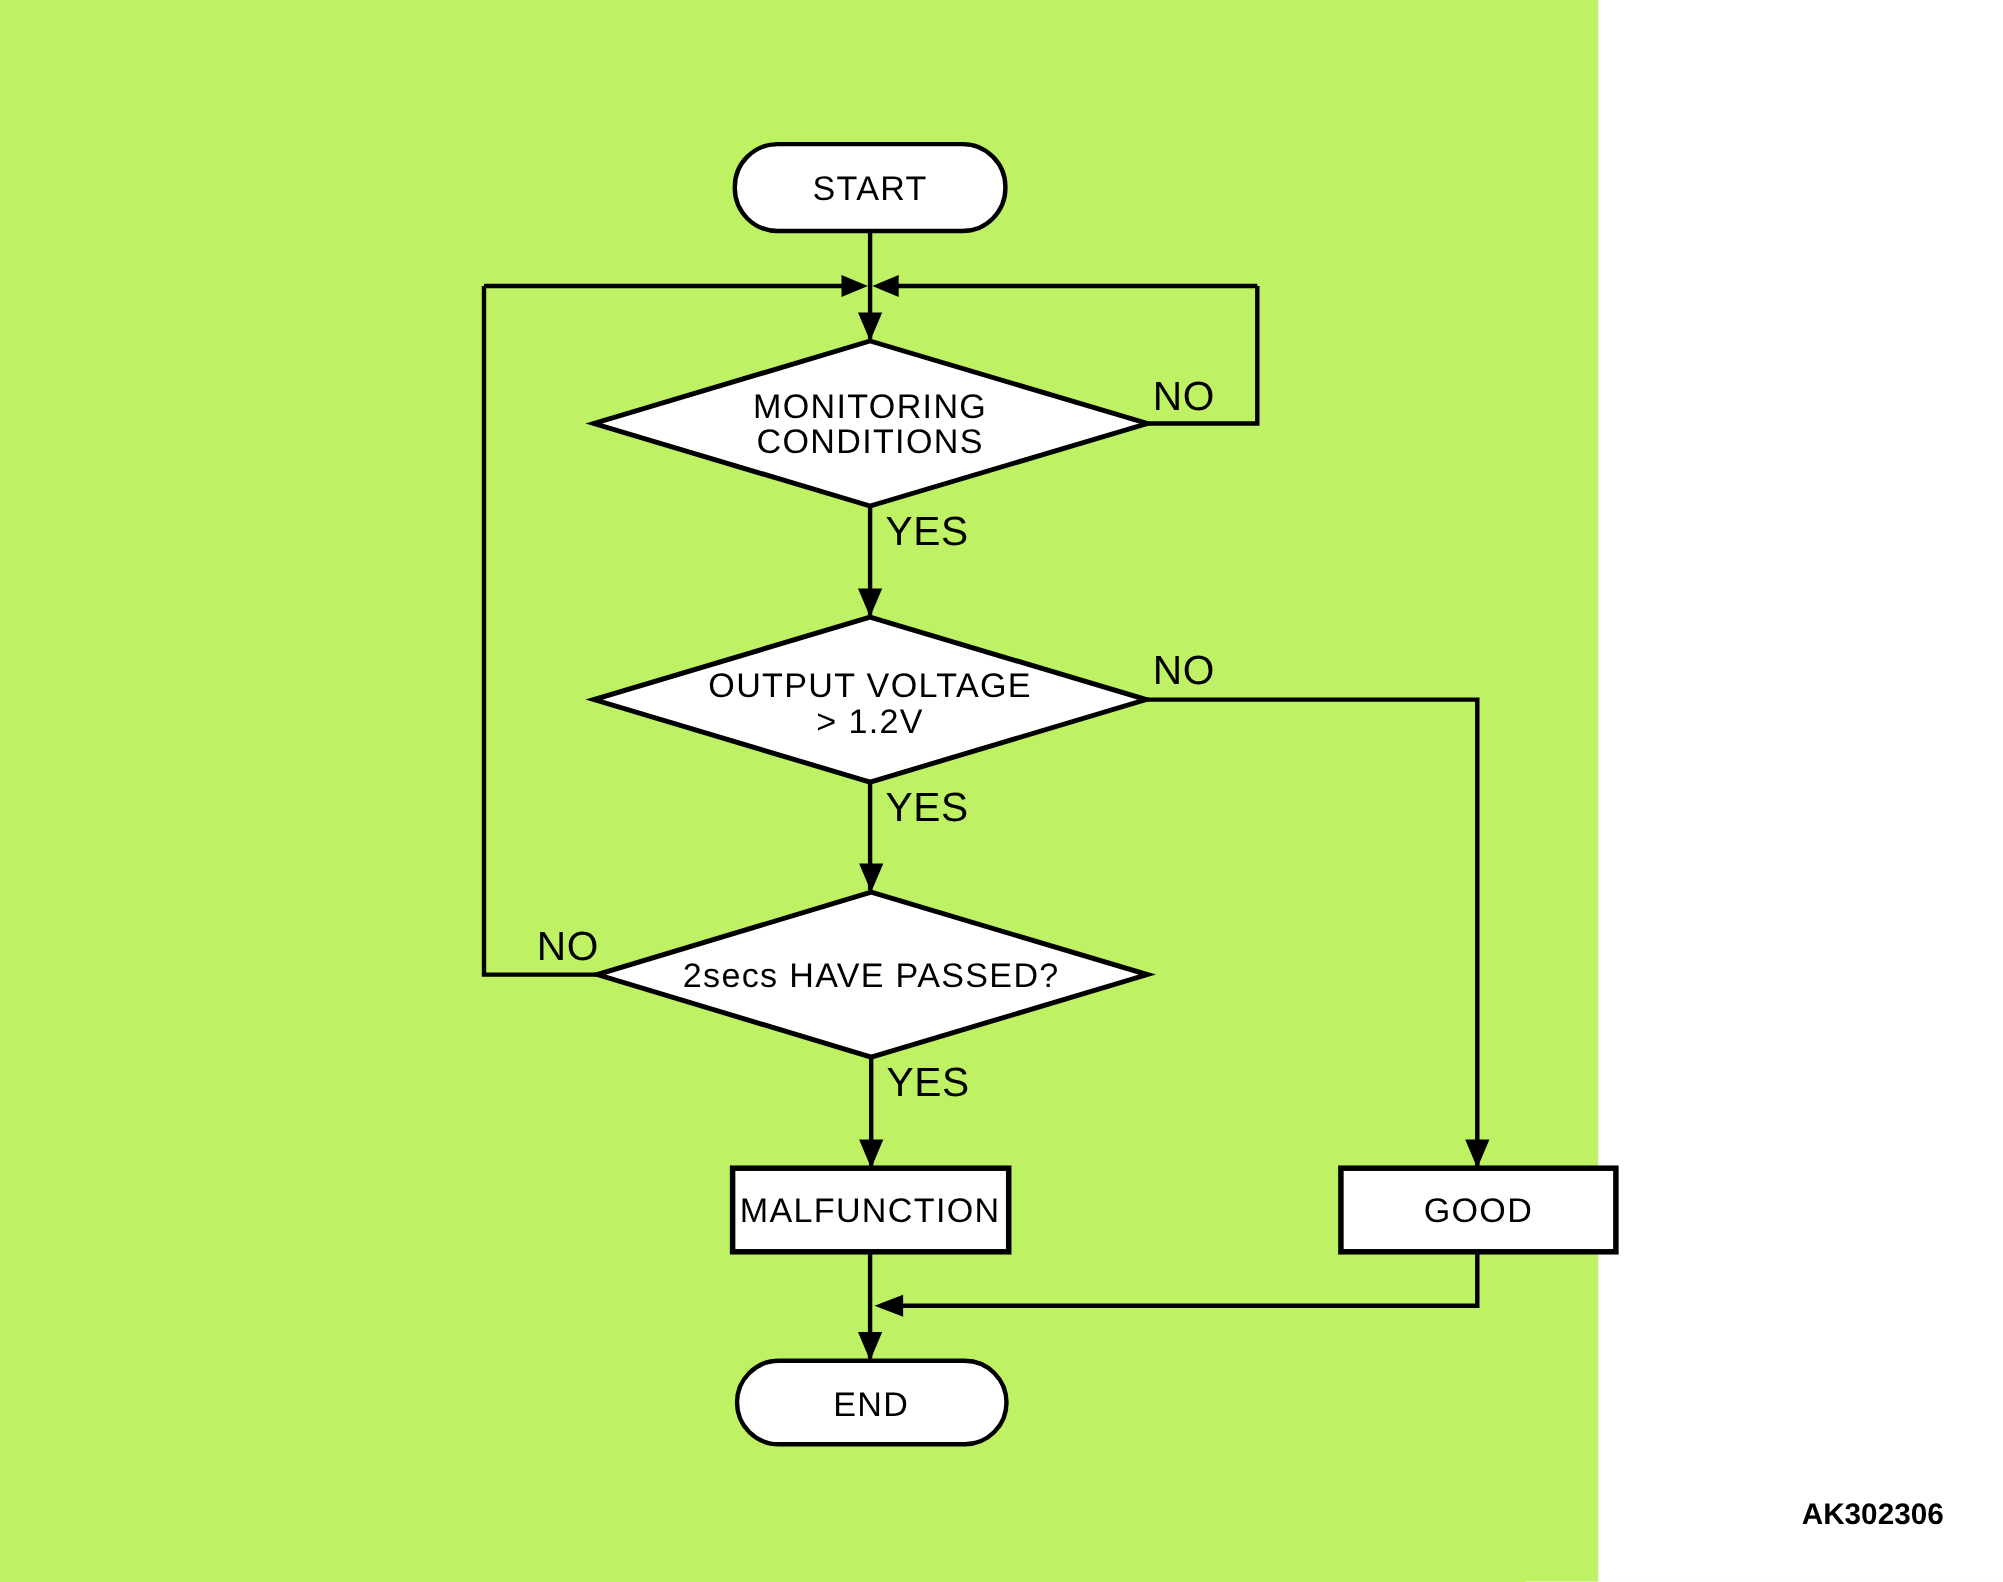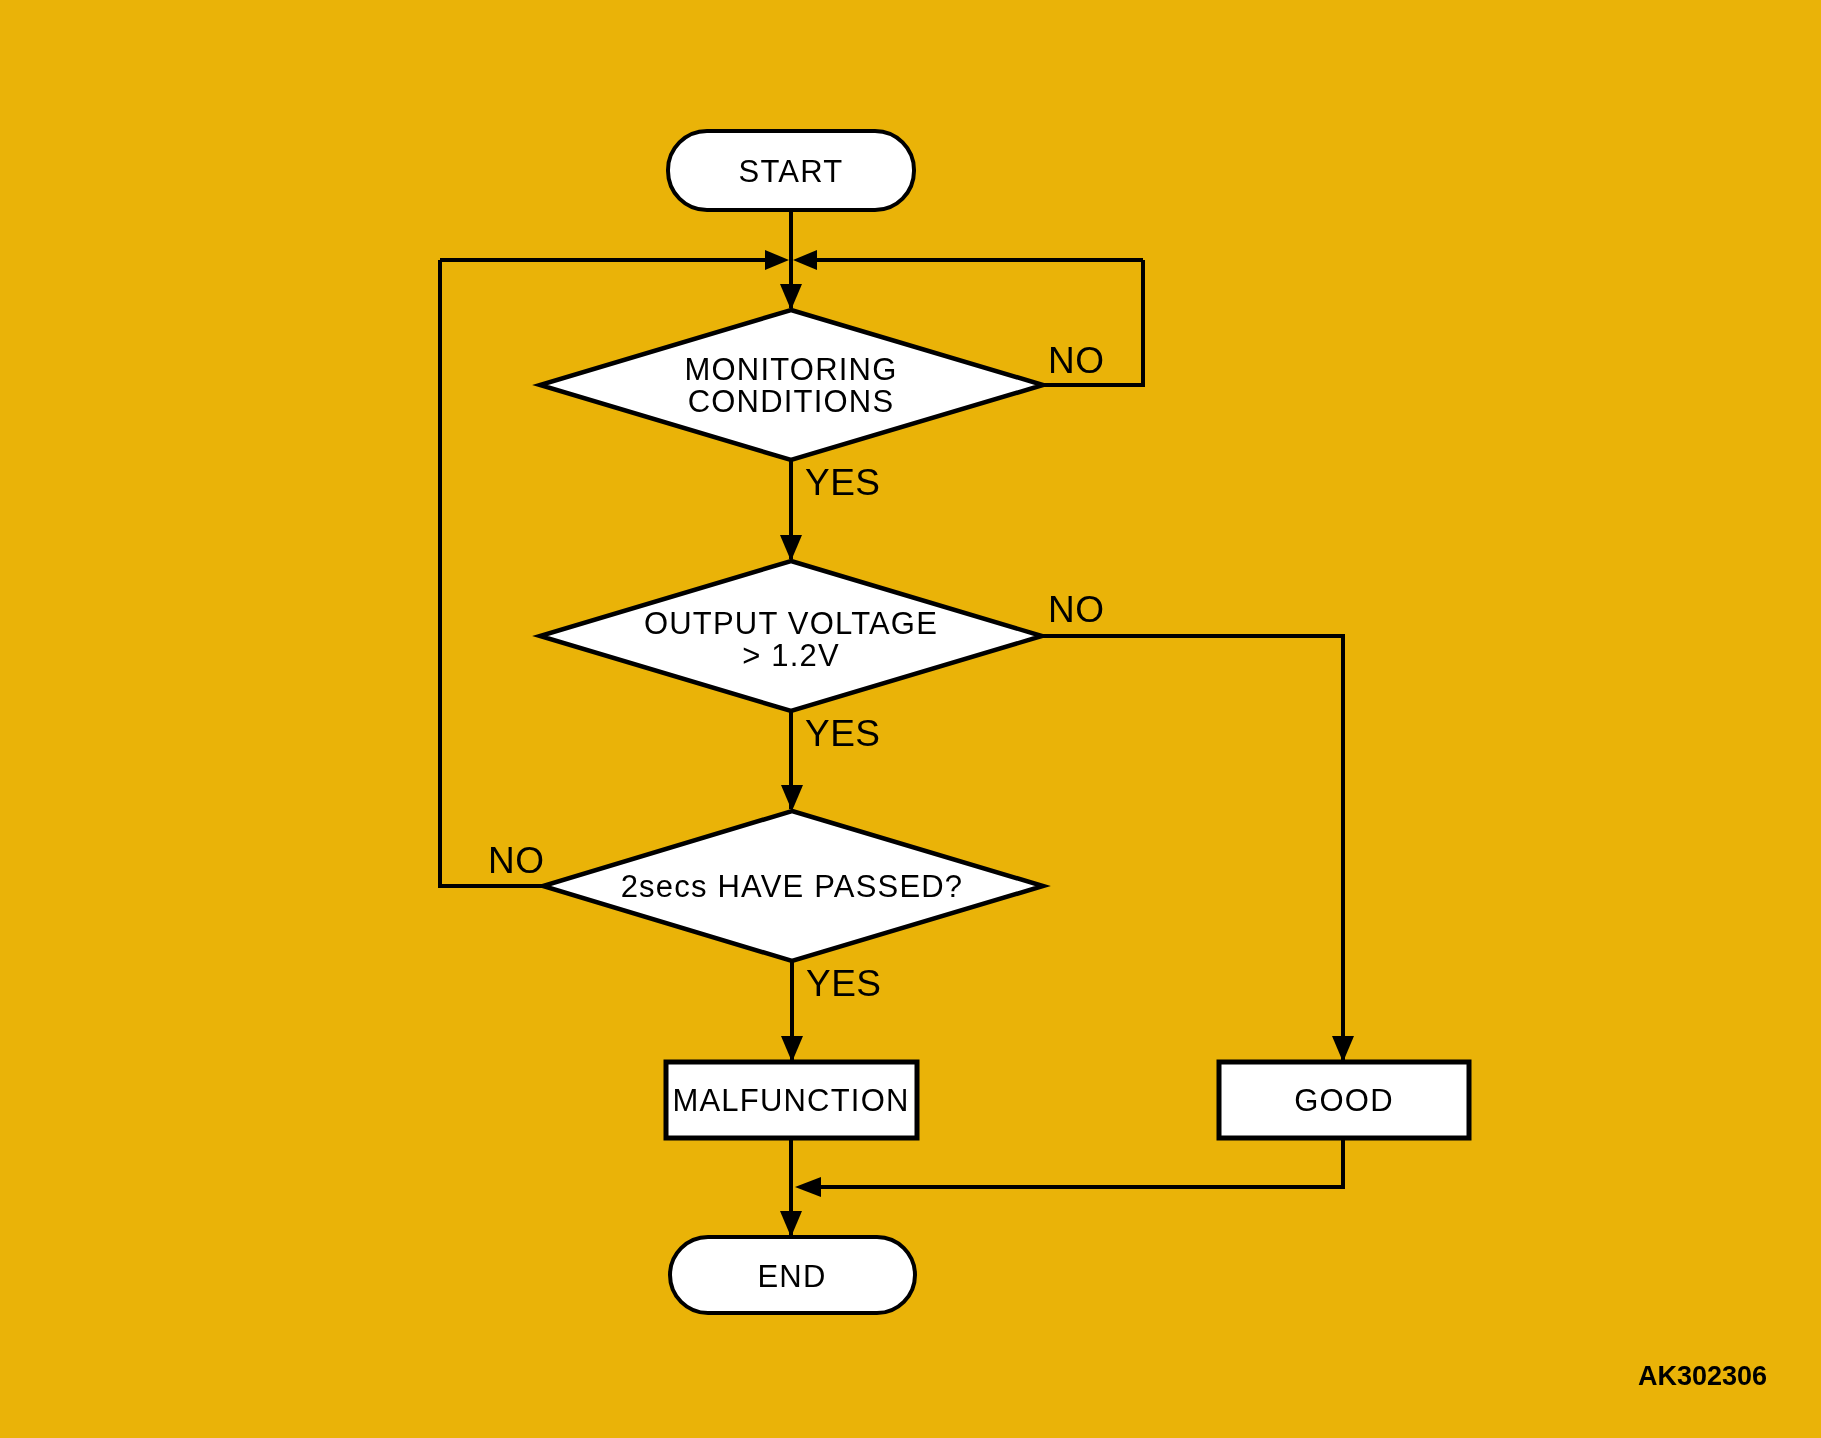--- a/index.html
+++ b/index.html
@@ -2,23 +2,23 @@
 <html><head>
 <meta charset="utf-8">
 <style>
   html, body {
     margin: 0;
     padding: 0;
     background: #ffffff;
   }
   .page {
     position: relative;
-    width: 1821px;
+    width: 1453px;
     height: 1438px;
-    background: #eab308;
+    background: #bef264;
     font-family: "Liberation Sans", sans-serif;
   }
   svg { display: block; }
   .node-text {
     font-family: "Liberation Sans", sans-serif;
     font-size: 31px;
     letter-spacing: 1.2px;
     fill: #000000;
   }
   .branch-text {

